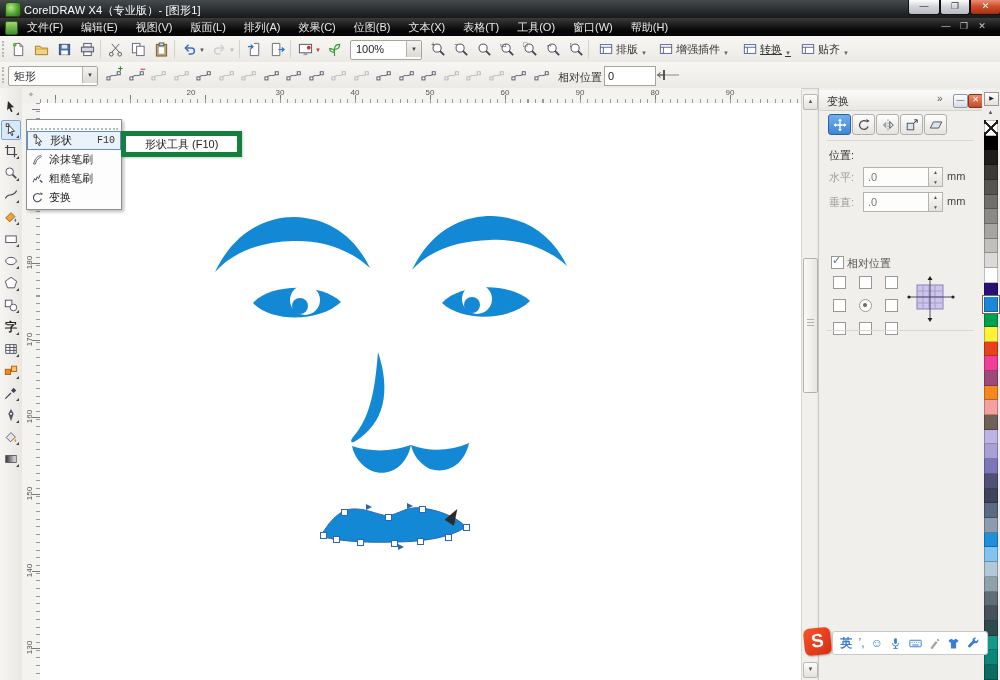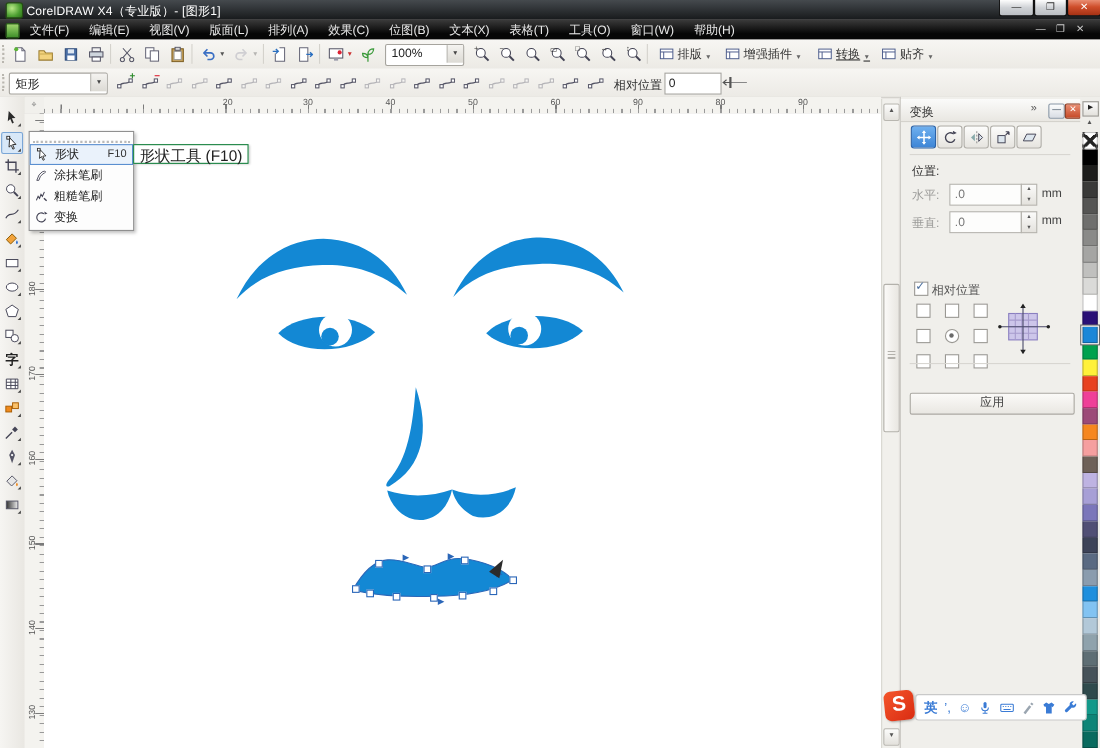--- a/index.html
+++ b/index.html
@@ -57,22 +57,22 @@
   #vruler::after{content:"";position:absolute;right:0;top:0;height:100%;width:4px;background:repeating-linear-gradient(to bottom,#9a9a9a 0 1px,transparent 1px 7.7px);}
   #vruler::before{content:"";position:absolute;right:0;top:6px;height:100%;width:8px;background:repeating-linear-gradient(to bottom,#7a7a7a 0 1px,transparent 1px 77px);}
   .vlab{position:absolute;left:1px;font-size:8px;color:#555;transform:rotate(-90deg);}
   #canvas{left:40px;top:103px;width:761px;height:577px;background:#fff;}
   
   #flyout{left:26px;top:119px;width:94px;height:89px;background:#fdfdfd;border:1px solid #8f8f8f;box-shadow:2px 2px 3px rgba(0,0,0,.25);z-index:30;}
   #flyout .tear{height:7px;margin:1px 3px;border-bottom:2px dotted #b9b9b9;}
   .fly-item{position:relative;height:19px;display:flex;align-items:center;font-size:11px;color:#222;padding-left:4px;gap:5px;}
   .fly-item svg{width:13px;height:13px;}
   .fly-item .sc{position:absolute;right:5px;font-size:10px;color:#333;}
-  .fly-item.sel{border:1px solid #5a8fd0;background:#eaf2fb;height:17px;}
-  #tooltip{left:121px;top:131px;height:14px;background:#fff;border:1px solid #15803d;box-shadow:1px 1px 2px rgba(0,0,0,.2);font-size:14px;color:#222;padding:1px 5px;z-index:31;white-space:nowrap;}
+  .fly-item.sel{border:1px solid #5a8fd0;background:#eaf2fb;height:17px;font-family:Liberation Mono, monospace;}
+  #tooltip{left:121px;top:131px;height:14px;background:#fff;border:5px solid #15803d;box-shadow:1px 1px 2px rgba(0,0,0,.2);font-size:11px;color:#222;padding:1px 19px;z-index:31;white-space:nowrap;}
   
   #face{left:40px;top:103px;z-index:5;}
   .nodesq{position:absolute;width:5px;height:5px;background:#fff;border:1px solid #2a66b8;z-index:6;}
   .nodetri{position:absolute;width:0;height:0;border-top:3px solid transparent;border-bottom:3px solid transparent;border-left:6px solid #2a66b8;z-index:6;}
   #cursor{position:absolute;z-index:7;width:0;height:0;border-left:5px solid transparent;border-right:6px solid transparent;border-bottom:16px solid #2b2b2b;transform:rotate(32deg);}
   
   #vscroll{left:801px;top:90px;width:15px;height:590px;background:#f1f0ec;border-left:1px solid #d8d6d1;}
   .sbtn{position:absolute;left:1px;width:13px;height:14px;background:linear-gradient(#fcfcfb,#e3e1dc);border:1px solid #b9b7b1;border-radius:2px;font-size:6px;color:#555;text-align:center;line-height:13px;}
   #sthumb{position:absolute;left:1px;top:168px;width:13px;height:133px;background:linear-gradient(90deg,#fbfaf8,#e8e6e1);border:1px solid #b3b1ab;border-radius:2px;}
   #sthumb::after{content:"";position:absolute;left:3px;top:60px;width:7px;height:8px;background:repeating-linear-gradient(to bottom,#b3b1ab 0 1px,transparent 1px 3px);}
@@ -690,21 +690,21 @@
     <div class="tool" style="top: 362px;">
       <svg viewBox="0 0 16 16">
         <use href="#sym-gradfill"></use>
       </svg>
       <span class="fly"></span>
     </div>
   </div>
 
 <div id="rcorner" class="abs">⌖</div>
 <div id="hruler" class="abs">
-    <span class="hlab" style="left: 167px;">20</span>
+    <span class="hlab" style="left: 151px;">20</span>
     <span class="hlab" style="left: 240px;">30</span>
     <span class="hlab" style="left: 315px;">40</span>
     <span class="hlab" style="left: 390px;">50</span>
     <span class="hlab" style="left: 465px;">60</span>
     <span class="hlab" style="left: 540px;">90</span>
     <span class="hlab" style="left: 615px;">80</span>
     <span class="hlab" style="left: 690px;">90</span>
   </div>
 <div id="vruler" class="abs">
     <span class="vlab" style="top: 155px;">180</span>
@@ -849,21 +849,20 @@
     </div>
   <svg class="abs" style="left:88px;top:188px" width="48" height="46" viewBox="0 0 48 46">
     <rect x="10" y="9" width="26" height="24" fill="#cdc6ea" stroke="#8a7fc0"></rect>
     <path d="M10 15h26M10 21h26M10 27h26M16 9v24M22 9v24M28 9v24" stroke="#a79ccd"></path>
     <path d="M23 2v42M2 21h44" stroke="#4a4a6a"></path>
     <path d="M23 0l-2.5 4h5zM23 46l-2.5-4h5z" fill="#222"></path>
     <circle cx="2" cy="21" r="1.6" fill="#222"></circle>
       <circle cx="46" cy="21" r="1.6" fill="#222"></circle>
   </svg>
   <div class="dline" style="top:242px"></div>
-  <div class="dbtn" style="top:269px">应用</div>
 </div>
 
 <div id="palette" class="abs">
   <div id="pal-fly">▶</div>
   <div id="pal-up">▲</div>
   <div id="swatches">
       <div class="sw none"></div>
       <div class="sw" style="background: rgb(0, 0, 0);"></div>
       <div class="sw" style="background: rgb(29, 29, 27);"></div>
       <div class="sw" style="background: rgb(58, 58, 56);"></div>

